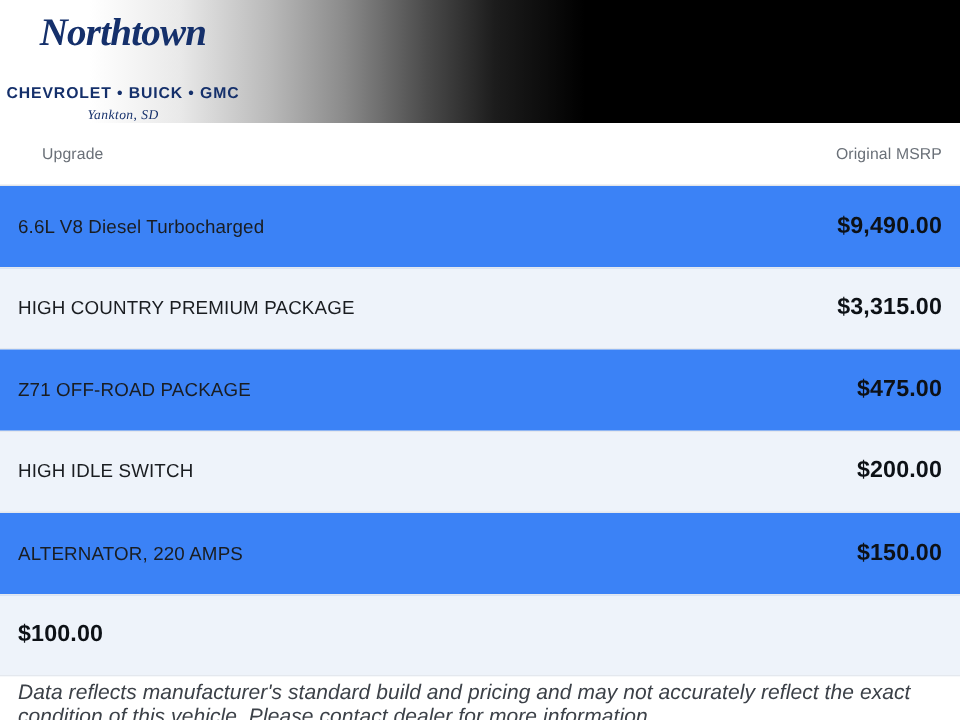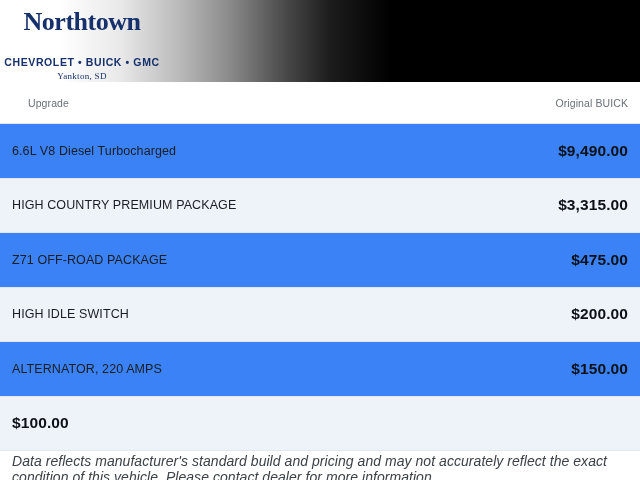--- a/index.html
+++ b/index.html
@@ -34,20 +34,21 @@
     top: 8px;
     width: 132px;
     height: 66px;
     display: flex;
     flex-direction: column;
     align-items: center;
     justify-content: flex-start;
   }
   .logo-name {
     font-family: "Liberation Serif", serif;
+    font-style: italic;
     font-weight: bold;
     font-size: 26px;
     line-height: 28px;
     color: #15306b;
     letter-spacing: -0.5px;
     white-space: nowrap;
   }
   .logo-rule {
     width: 128px;
     height: 2px;
@@ -57,20 +58,21 @@
   .logo-brands {
     font-size: 10.5px;
     font-weight: bold;
     color: #15306b;
     letter-spacing: 0.6px;
     margin-top: 19px;
     white-space: nowrap;
   }
   .logo-city {
     font-family: "Liberation Serif", serif;
+    font-style: italic;
     font-size: 9px;
     color: #15306b;
     margin-top: 3px;
     letter-spacing: 0.3px;
   }
   .phone {
     position: absolute;
     right: 22px;
     top: 50%;
     transform: translateY(-50%);
@@ -152,21 +154,21 @@
       <div class="logo-rule"></div>
       <div class="logo-brands">CHEVROLET • BUICK • GMC</div>
       <div class="logo-city">Yankton, SD</div>
     </div>
   </div>
 
   <div class="table">
 
     <div class="col-head">
       <span>Upgrade</span>
-      <span>Original BUICK</span>
+      <span>Original MSRP</span>
     </div>
 
     <div class="row plain">
       <div class="row-label">6.6L V8 Diesel Turbocharged</div>
       <div class="row-price">$9,490.00</div>
     </div>
 
     <div class="row alt">
       <div class="row-label">HIGH COUNTRY PREMIUM PACKAGE</div>
       <div class="row-price">$3,315.00</div>

